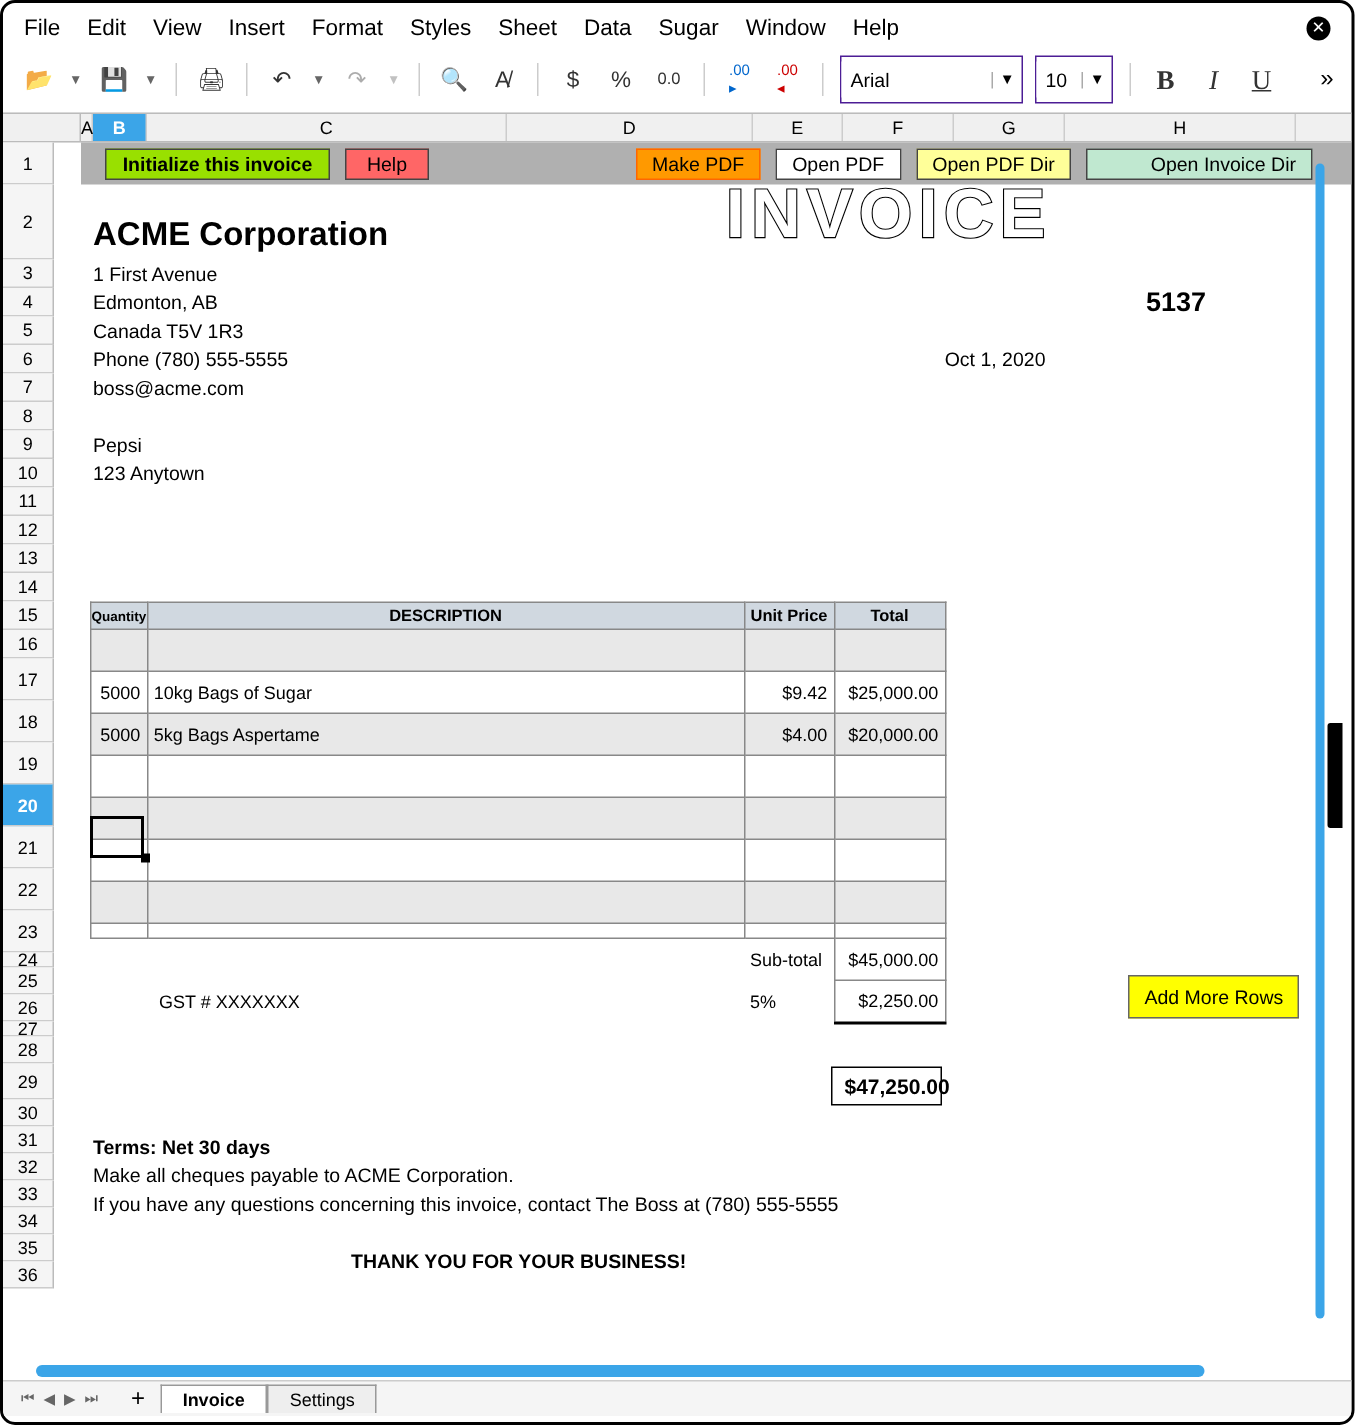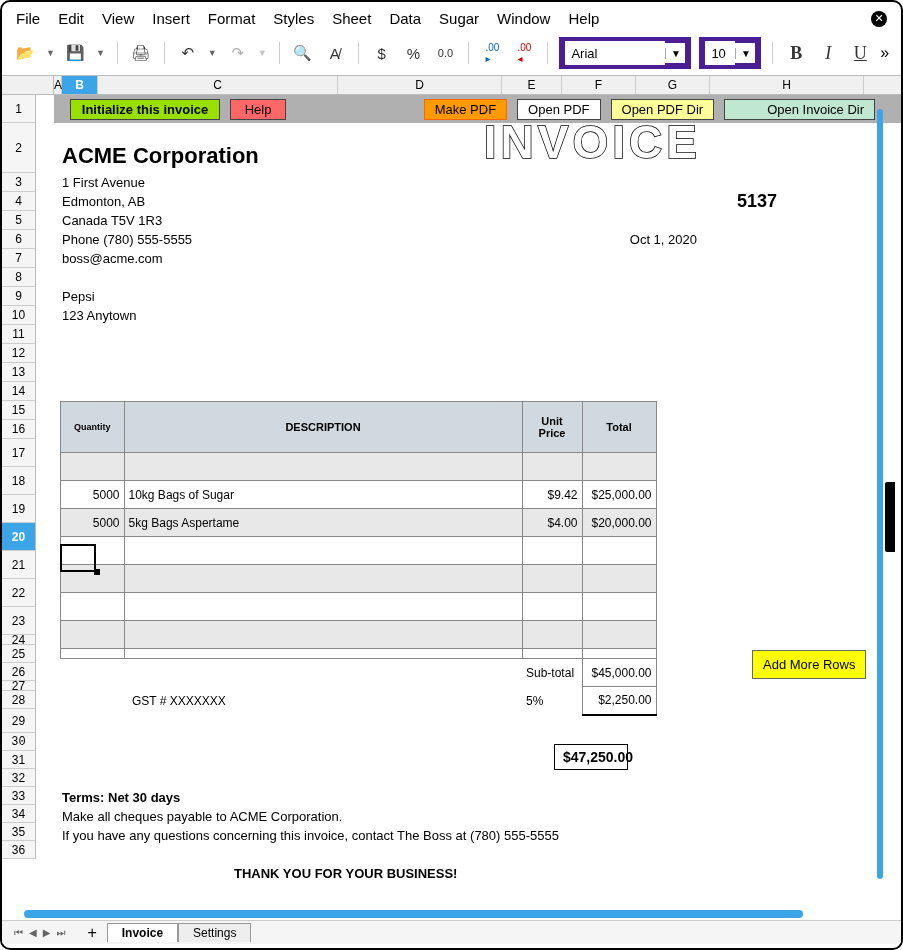--- a/index.html
+++ b/index.html
@@ -4,21 +4,21 @@
 <style>
 * { box-sizing: border-box; margin: 0; padding: 0; }
 body { font-family: Arial, sans-serif; font-size: 12px; width: 903px; height: 950px; background: #fff; position: relative; border: 2px solid #000; border-radius: 10px; overflow: hidden; }
 .menubar { display: flex; align-items: center; padding: 8px 14px 4px; font-size: 15px; gap: 18px; }
 .menubar .mitem { cursor: pointer; }
 .menubar .close { margin-left: auto; width: 16px; height: 16px; border-radius: 50%; background: #000; color: #fff; display: flex; align-items: center; justify-content: center; font-size: 11px; cursor: pointer; }
 .toolbar { display: flex; align-items: center; padding: 6px 12px; gap: 8px; }
 .tbtn { width: 24px; height: 24px; display: flex; align-items: center; justify-content: center; cursor: pointer; font-size: 15px; color: #333; }
 .dd { width: 10px; font-size: 9px; color: #666; cursor: pointer; }
 .sep { width: 1px; height: 22px; background: #ccc; margin: 0 3px; }
-.fontbox { display: flex; align-items: center; border: 6px solid #4c1d95; height: 32px; }
+.fontbox { display: flex; align-items: center; border: 1px solid #4c1d95; height: 32px; }
 .fontbox input { border: none; outline: none; padding: 0 6px; font-size: 13px; height: 24px; }
 .fontbox .ddbtn { width: 20px; border-left: 1px solid #aaa; display: flex; align-items: center; justify-content: center; font-size: 10px; cursor: pointer; }
 .bold { font-weight: bold; font-size: 18px; font-family: 'Times New Roman', serif; }
 .ital { font-style: italic; font-size: 18px; font-family: 'Times New Roman', serif; }
 .uline { text-decoration: underline; font-size: 18px; font-family: 'Times New Roman', serif; }
 .more { margin-left: auto; font-size: 16px; cursor: pointer; }
 .colhdr { display: flex; background: #f0f0f0; border-top: 1px solid #bbb; border-bottom: 1px solid #bbb; font-size: 12px; }
 .colhdr .rowcorner { width: 52px; border-right: 1px solid #bbb; }
 .colhdr .ch { text-align: center; border-right: 1px solid #ccc; padding: 2px 0; cursor: pointer; }
 .colhdr .sel { background: #3ba5e8; color: #fff; font-weight: bold; }
@@ -33,21 +33,21 @@
 .mred { background: #ff6666; }
 .morange { background: #ff9900; border-color:#ff6600; }
 .mwhite { background: #fff; }
 .myellow { background: #ffff99; }
 .mteal { background: #c0e8d0; padding-left: 42px; }
 .myellow2 { background: #ffff00; font-size:13px; border: 1px solid #666; padding: 6px 10px; }
 .invword { font-family: Arial, sans-serif; font-size: 46px; font-weight:700; letter-spacing: 4px; color:#000; -webkit-text-stroke: 1.5px #000; -webkit-text-fill-color: #fff; paint-order: stroke fill; }
 .company { font-size: 22px; font-weight: bold; }
 .rline { height: 19px; padding: 0 4px 0 4px; font-size: 13px; display: flex; align-items: center; }
 .itable { border-collapse: collapse; font-size: 12px; }
-.itable th, .itable td { border: 1px solid #888; padding: 13px; }
+.itable th, .itable td { border: 1px solid #888; padding: 0; }
 .itable th { background: #d0d8e0; font-weight: bold; font-size: 11px; height: 18px; }
 .itable td { height: 28px; padding: 0 4px; }
 .r { text-align: right; }
 .grey { background: #e8e8e8; }
 .nb { border: none !important; }
 .totbox { border: 1.5px solid #000; padding: 4px 8px; font-weight: bold; font-size: 14px; text-align: right; }
 .scroll-v { position: absolute; right: 18px; top: 107px; width: 6px; height: 770px; background: #3ba5e8; border-radius: 3px; }
 .scroll-h { position: absolute; bottom: 28px; left: 22px; right: 30px; height: 10px; }
 .scroll-h .thumb { height: 8px; background: #3ba5e8; border-radius: 4px; width: 92%; }
 .sidehandle { position: absolute; right: 6px; top: 480px; width: 10px; height: 70px; background: #000; border-radius: 2px 0 0 2px; }
@@ -151,21 +151,21 @@
       <div class="rn sel" style="height: 28px;">20</div>
       <div class="rn" style="height: 28px;">21</div>
       <div class="rn" style="height: 28px;">22</div>
       <div class="rn" style="height: 28px;">23</div>
       <div class="rn" style="height: 10px;">24</div>
       <div class="rn" style="height: 18px;">25</div>
       <div class="rn" style="height: 18px;">26</div>
       <div class="rn" style="height: 10px;">27</div>
       <div class="rn" style="height: 18px;">28</div>
       <div class="rn" style="height: 24px;">29</div>
-      <div class="rn" style="height: 18px; font-family: Liberation Mono, monospace;">30</div>
+      <div class="rn" style="height: 18px;">30</div>
       <div class="rn" style="height: 18px;">31</div>
       <div class="rn" style="height: 18px;">32</div>
       <div class="rn" style="height: 18px;">33</div>
       <div class="rn" style="height: 18px;">34</div>
       <div class="rn" style="height: 18px;">35</div>
       <div class="rn" style="height: 18px;">36</div>
     </div>
   <div class="sheet">
     <div style="display:flex">
       <div style="width:18px"></div>
@@ -183,21 +183,21 @@
 
         <div style="height:50px;display:flex;align-items:flex-end;padding:0 10px 4px 8px">
           <span class="company">ACME Corporation</span>
           <span style="flex:1"></span>
           <span class="invword" style="margin-right:190px">INVOICE</span>
         </div>
         <div class="rline" style="padding-left:8px">1 First Avenue</div>
         <div class="rline" style="padding-left:8px;display:flex">
           <span>Edmonton, AB</span>
           <span style="flex:1"></span>
-          <span style="font-weight:bold;font-size:18px;margin-right:120px">5137</span>
+          <span style="font-weight:bold;font-size:18px;margin-right:93px">5137</span>
         </div>
         <div class="rline" style="padding-left:8px">Canada T5V 1R3</div>
         <div class="rline" style="padding-left:8px;display:flex">
           <span>Phone (780) 555-5555</span>
           <span style="flex:1"></span>
           <span style="margin-right:200px">Oct 1, 2020</span>
         </div>
         <div class="rline" style="padding-left:8px">boss@acme.com</div>
         <div class="rline"></div>
         <div class="rline" style="padding-left:8px">Pepsi</div>

